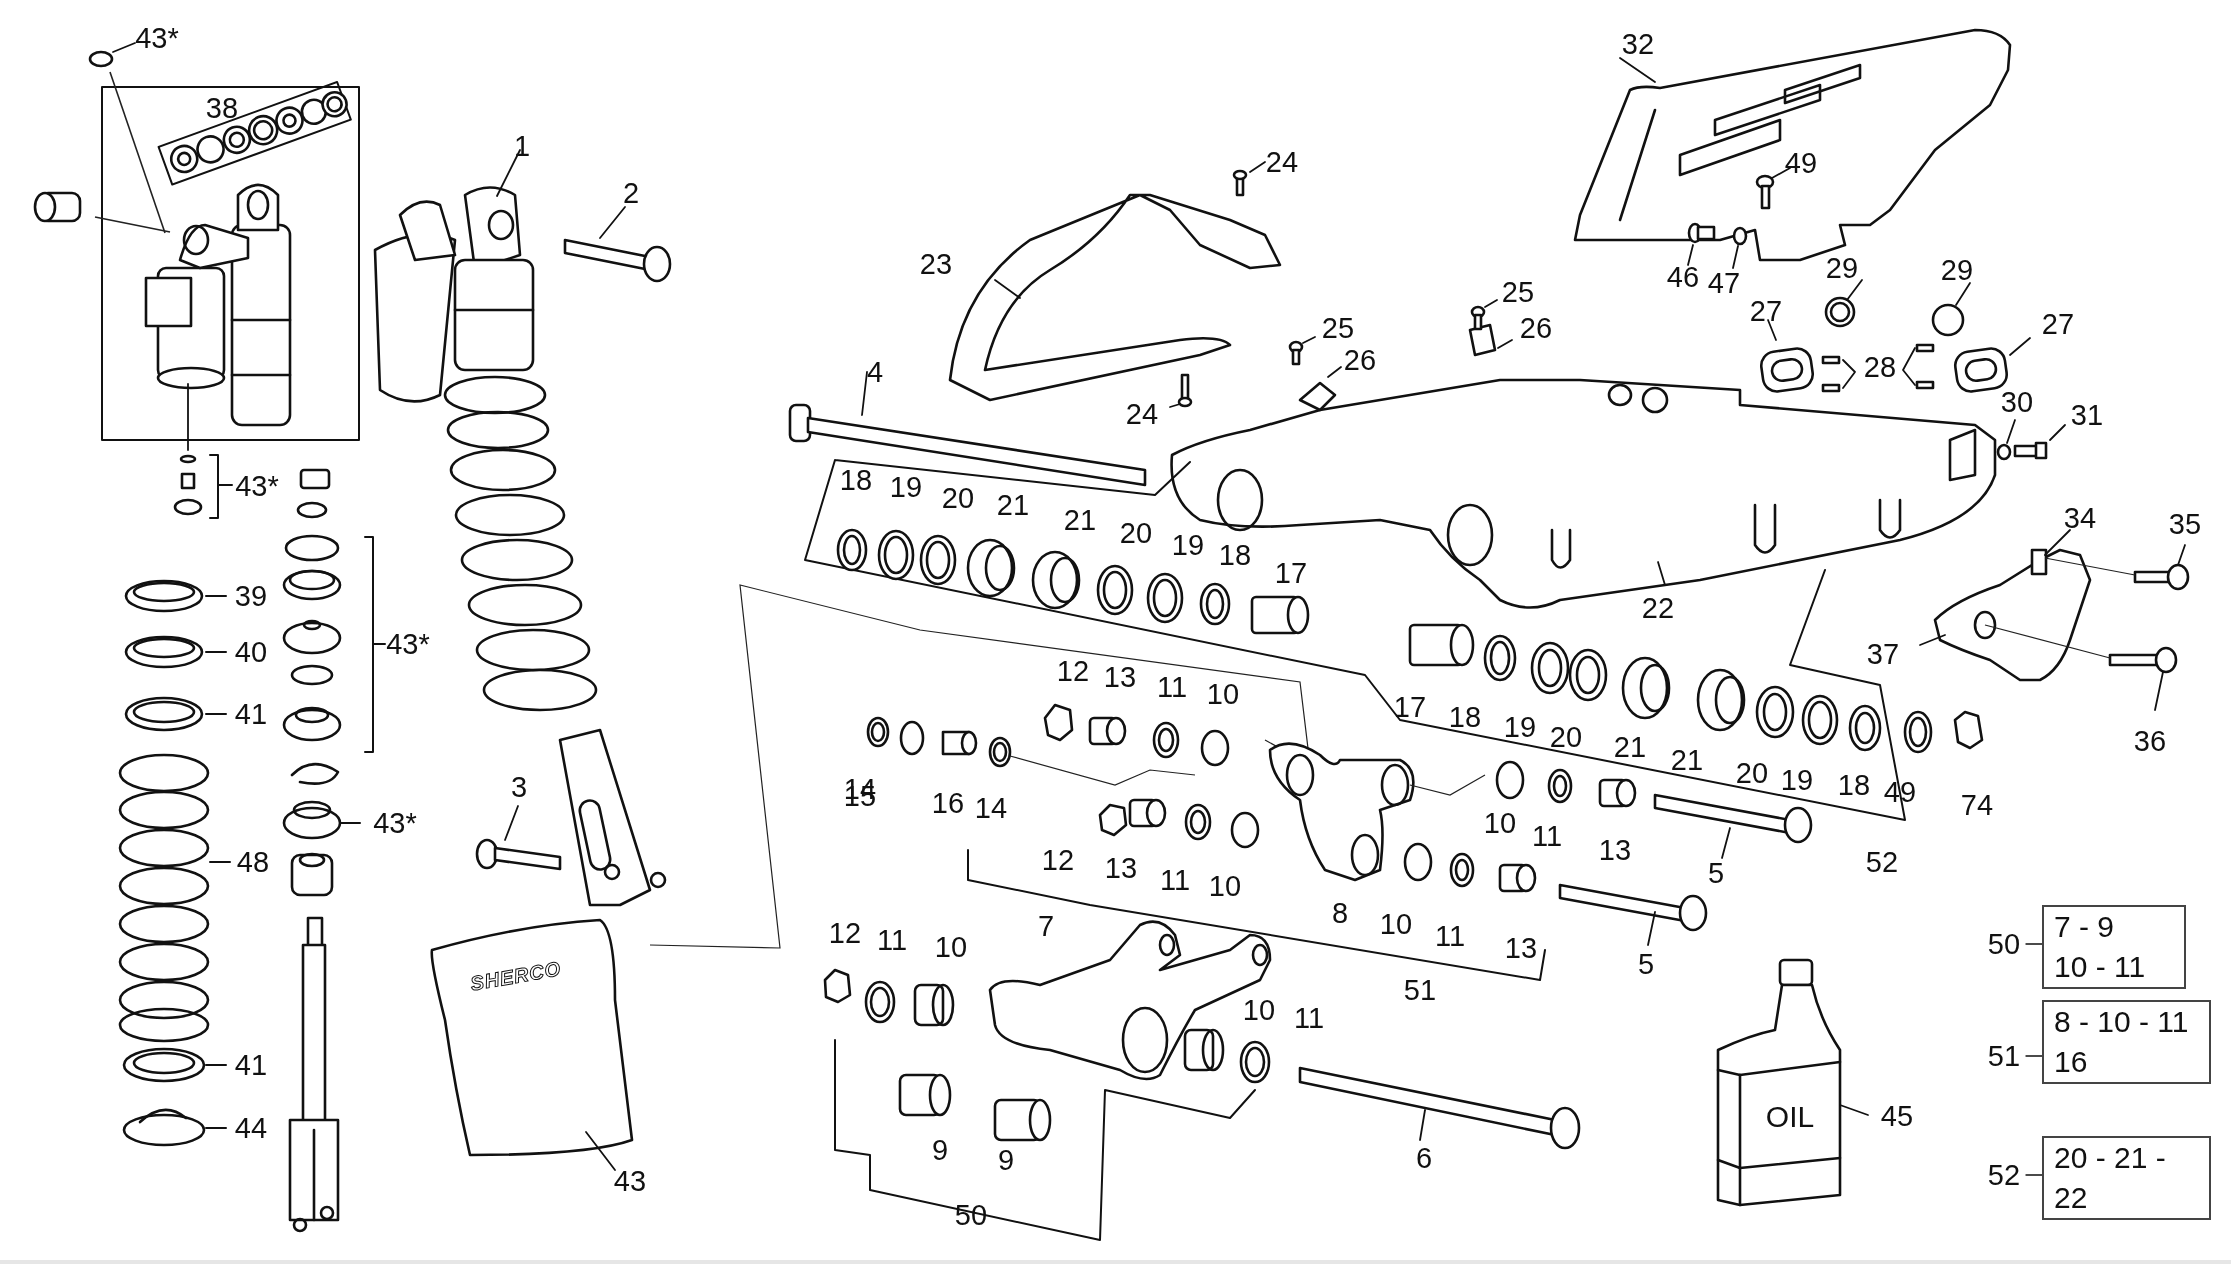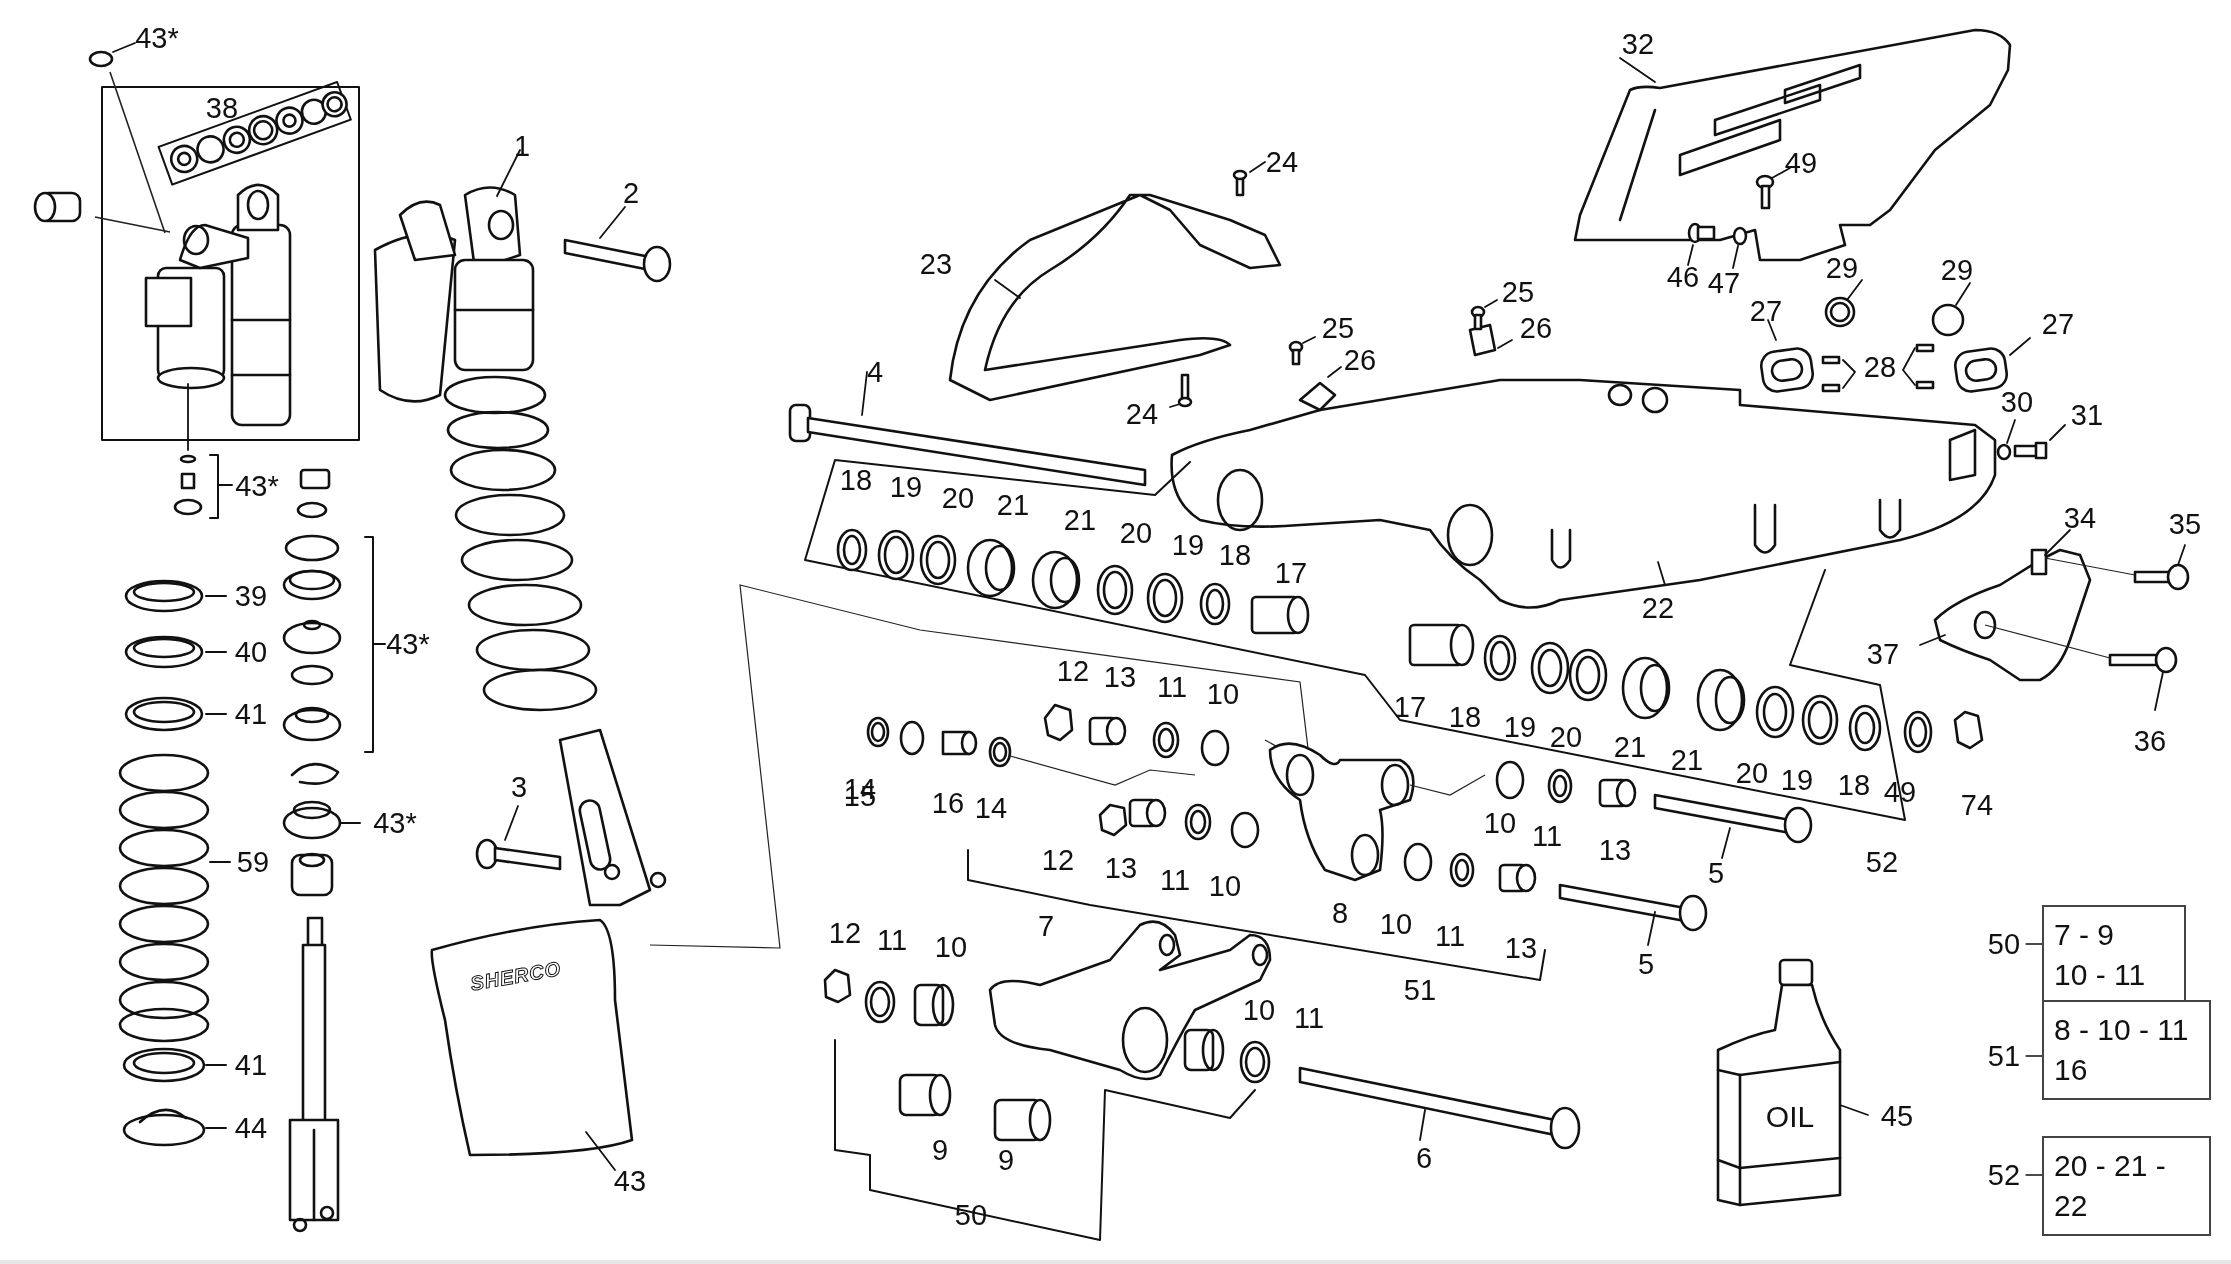--- a/index.html
+++ b/index.html
@@ -3,21 +3,21 @@
 <meta charset="utf-8">
 <style>
   html,body{margin:0;padding:0;background:#ffffff;}
   body{width:2231px;height:1264px;overflow:hidden;position:relative;font-family:"Liberation Sans",sans-serif;}
   #stage{position:absolute;left:0;top:0;width:2231px;height:1264px;}
   svg{position:absolute;left:0;top:0;}
   .ln{stroke:#111;stroke-width:2.6;fill:none;stroke-linecap:round;stroke-linejoin:round;}
   .thin{stroke:#222;stroke-width:1.2;fill:none;}
   .part{stroke:#111;stroke-width:2.6;fill:#fff;stroke-linejoin:round;}
   .lbl{position:absolute;font-size:29px;color:#111;line-height:1;white-space:nowrap;transform:translate(-50%,-50%);}
-  .legend-box{position:absolute;border:2px solid #444;background:#fff;font-size:30px;line-height:40px;padding:8px 10px;color:#111;}
+  .legend-box{position:absolute;border:2px solid #444;background:#fff;font-size:30px;line-height:40px;padding:0 10px;color:#111;}
   .legend-key{position:absolute;font-size:29px;color:#111;transform:translate(-50%,-50%);}
   .footer-line{position:absolute;left:0;top:1260px;width:2231px;height:4px;background:#e6e6e6;}
   .oil{position:absolute;font-size:30px;color:#111;transform:translate(-50%,-50%);}
   .logo{position:absolute;font-size:20px;font-style:italic;font-weight:bold;color:#fff;-webkit-text-stroke:1px #111;letter-spacing:1px;transform:rotate(-10deg);}
 </style>
 </head>
 <body>
 
 <div id="stage">
 
@@ -394,21 +394,21 @@
 <div class="oil" style="left:1790px;top:1117px;">OIL</div>
 
 <div class="lbl" style="left:157px;top:38px">43*</div>
 <div class="lbl" style="left:222px;top:108px">38</div>
 <div class="lbl" style="left:257px;top:486px">43*</div>
 <div class="lbl" style="left:408px;top:644px">43*</div>
 <div class="lbl" style="left:395px;top:823px">43*</div>
 <div class="lbl" style="left:251px;top:596px">39</div>
 <div class="lbl" style="left:251px;top:652px">40</div>
 <div class="lbl" style="left:251px;top:714px">41</div>
-<div class="lbl" style="left:253px;top:862px">59</div>
+<div class="lbl" style="left:253px;top:862px">48</div>
 <div class="lbl" style="left:251px;top:1065px">41</div>
 <div class="lbl" style="left:251px;top:1128px">44</div>
 <div class="lbl" style="left:522px;top:146px">1</div>
 <div class="lbl" style="left:631px;top:193px">2</div>
 <div class="lbl" style="left:519px;top:787px">3</div>
 <div class="lbl" style="left:630px;top:1181px">43</div>
 <div class="lbl" style="left:875px;top:372px">4</div>
 <div class="lbl" style="left:936px;top:264px">23</div>
 <div class="lbl" style="left:1282px;top:162px">24</div>
 <div class="lbl" style="left:1142px;top:414px">24</div>

